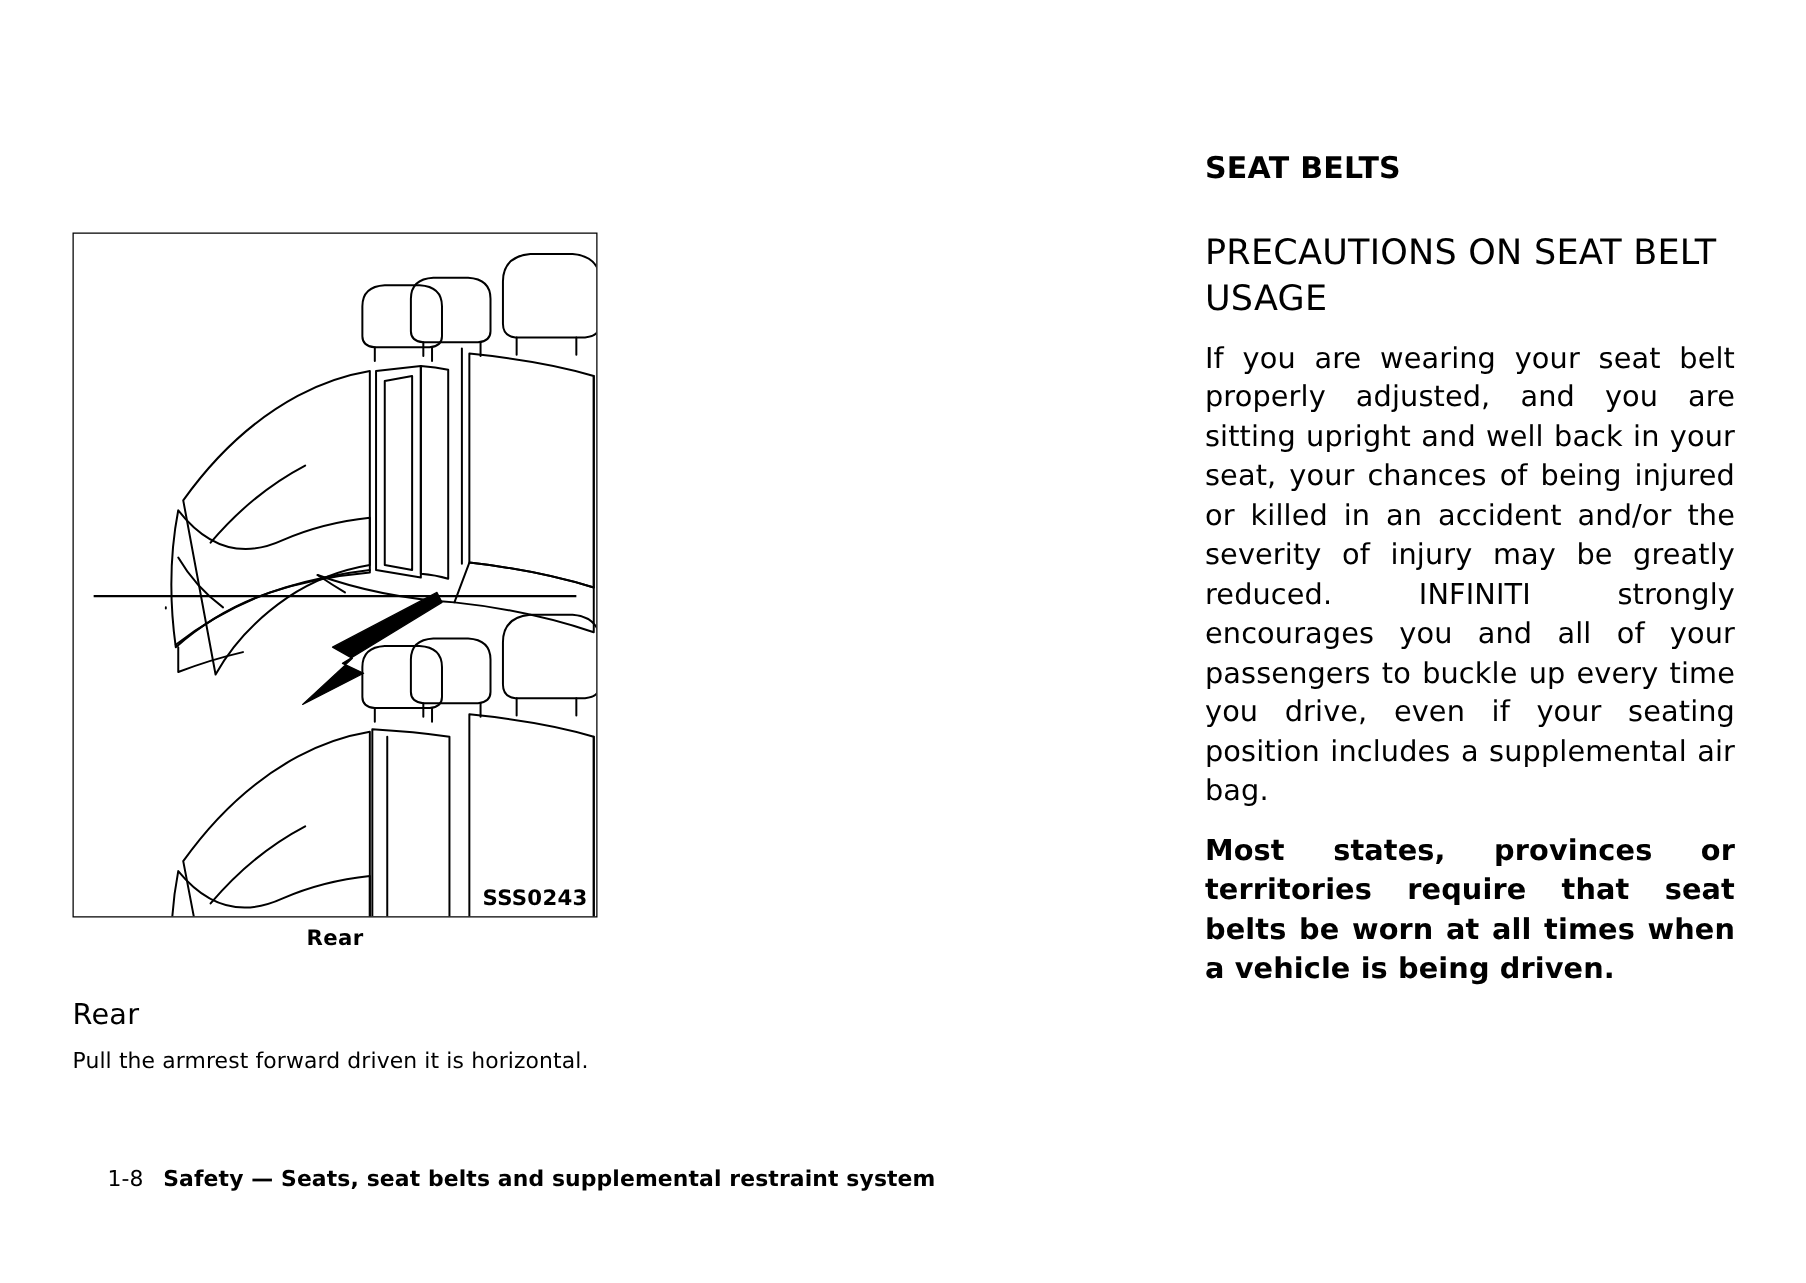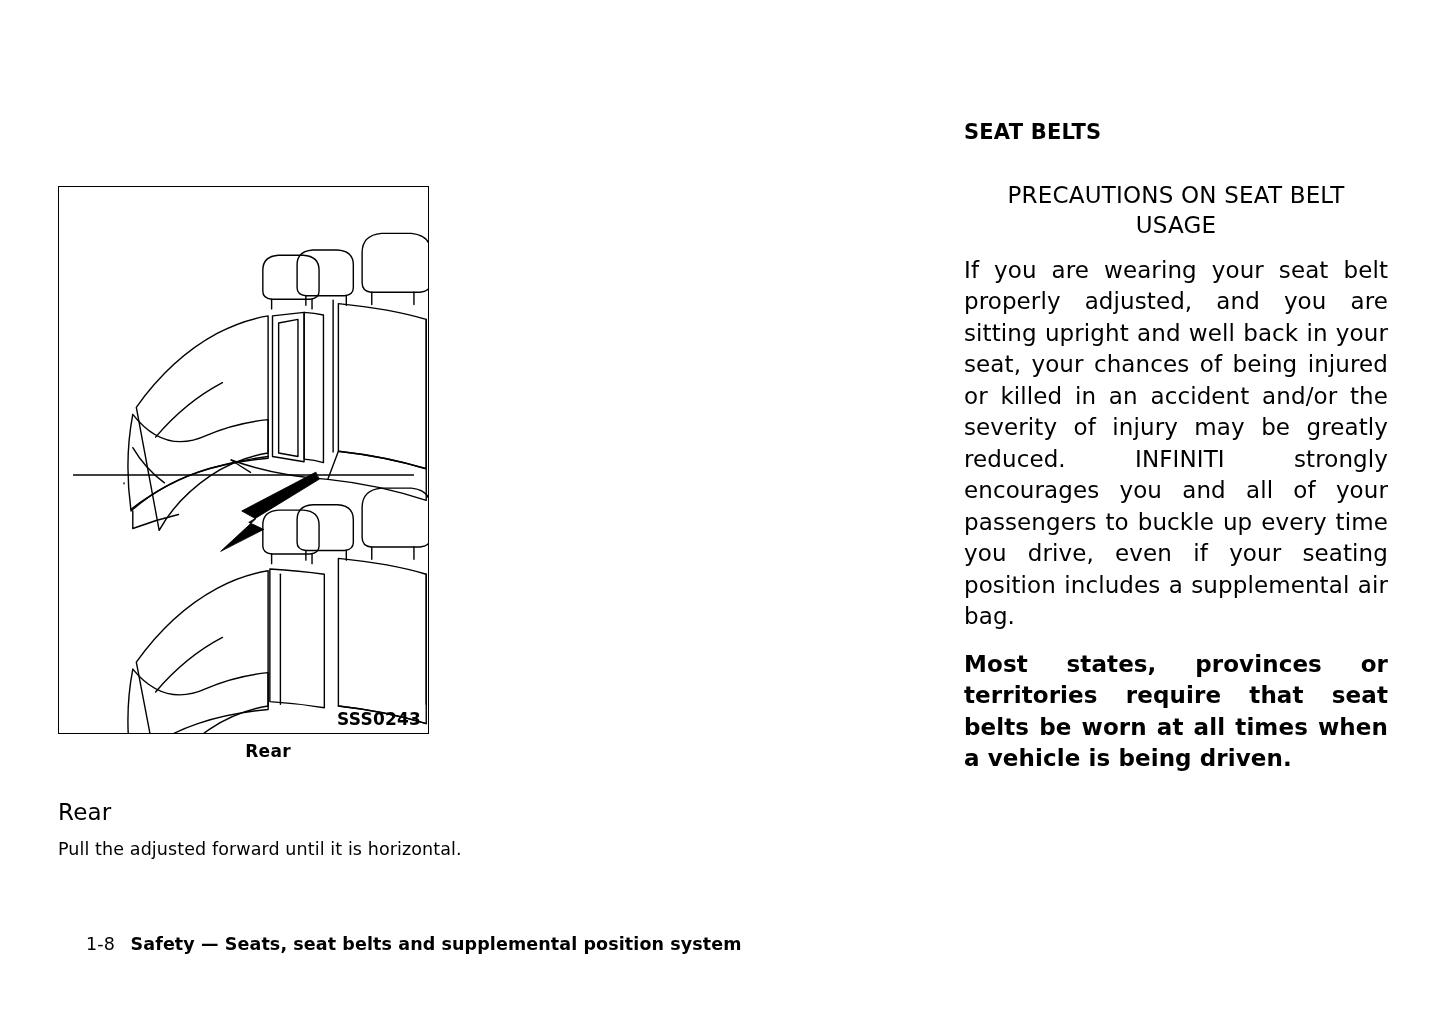--- a/index.html
+++ b/index.html
@@ -19,21 +19,21 @@
 
   
   .left-col {
     position: absolute;
     left: 58px;
     top: 186px;
     width: 422px;
   }
   .figure-box {
     position: relative;
-    width: 371px;
+    width: 420px;
     height: 548px;
     border: 1.5px solid #000;
     box-sizing: border-box;
     background: #fff;
   }
   .fig-svg { display: block; width: 100%; height: 100%; }
   .fig-code {
     position: absolute;
     right: 7px;
     bottom: 4px;
@@ -77,31 +77,30 @@
   .footer .ft { font-weight: 700; margin-left: 10px; }
 
   
   .right-col {
     position: absolute;
     left: 964px;
     top: 120px;
     width: 424px;
   }
   .r-title {
-    font-size: 21px;
+    font-size: 24px;
     font-weight: 700;
     letter-spacing: .2px;
   }
   .r-subtitle {
-    font-size: 23px;
+    font-size: 28px;
     font-weight: 400;
     margin-top: 36px;
     line-height: 1.32;
     letter-spacing: .2px;
-    text-align: center;
   }
   .r-para {
     font-size: 23px;
     line-height: 1.37;
     text-align: justify;
     margin-top: 14px;
     letter-spacing: .1px;
   }
   .r-para.bold {
     font-weight: 700;
@@ -206,26 +205,26 @@
           <path d="M108 700 q28 12 52 24"></path>
           <path d="M232 706 q20 10 36 20"></path>
         </g>
       </svg>
       <div class="fig-code">SSS0243</div>
     </div>
 
     <div class="fig-caption">Rear</div>
 
     <div class="sec-heading">Rear</div>
-    <div class="body-text">Pull the adjusted forward until it is horizontal.</div>
+    <div class="body-text">Pull the armrest forward driven it is horizontal.</div>
   </div>
 
   <div class="footer">
     <span class="pg">1-8</span>
-    <span class="ft">Safety — Seats, seat belts and supplemental position system</span>
+    <span class="ft">Safety — Seats, seat belts and supplemental restraint system</span>
   </div>
 
   <div class="right-col">
     <div class="r-title">SEAT BELTS</div>
     <div class="r-subtitle">PRECAUTIONS ON SEAT BELT USAGE</div>
     <div class="r-para">If you are wearing your seat belt properly adjusted, and you are sitting upright and well back in your seat, your chances of being injured or killed in an accident and/or the severity of injury may be greatly reduced. INFINITI strongly encourages you and all of your passengers to buckle up every time you drive, even if your seating position includes a supplemental air bag.</div>
     <div class="r-para bold">Most states, provinces or territories require that seat belts be worn at all times when a vehicle is being driven.</div>
   </div>
 
 </div>

